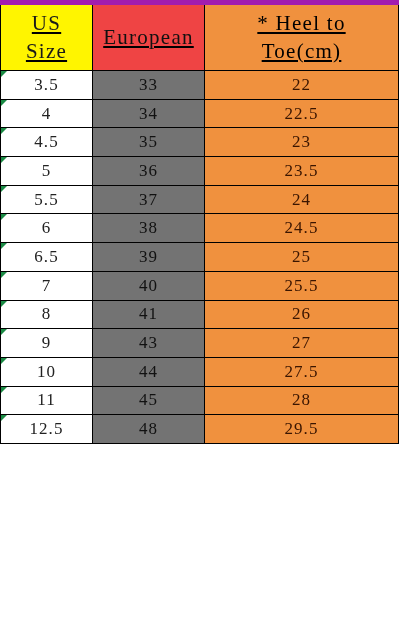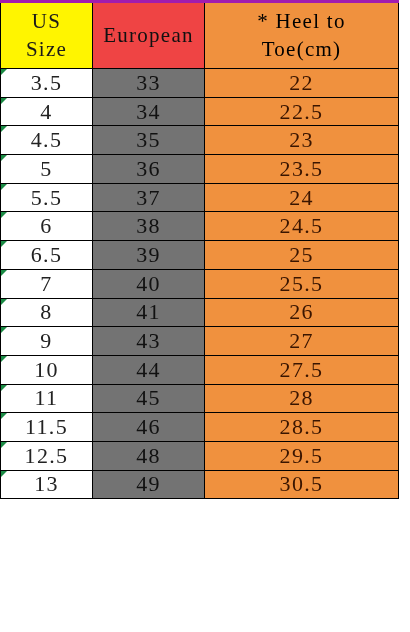--- a/index.html
+++ b/index.html
@@ -20,21 +20,22 @@
     height: 632px;
     background: #ffffff;
   }
 
   table.size-table {
     border-collapse: collapse;
     table-layout: fixed;
     width: 398px;
     margin: 0;
     border-left: 1px solid #000000;
-    border-top: 3px solid #a21caf;
+    border-top: 5px solid #a21caf;
+    text-decoration: underline;
   }
 
   col.col-us  { width: 92px; }
   col.col-eu  { width: 112px; }
   col.col-cm  { width: 194px; }
 
   table.size-table td,
   table.size-table th {
     border-right: 1px solid #000000;
     border-bottom: 1px solid #000000;
@@ -64,21 +65,21 @@
     color: #000000;
   }
   th.hdr-us .hdr-line,
   th.hdr-cm .hdr-line {
     display: block;
   }
 
   
   tr.data-row td {
     height: 27.7px;
-    font-size: 22px;
+    font-size: 17px;
     margin-left: 29px;
   }
   td.cell-us {
     background: #FFFFFF;
     color: #222222;
     position: relative;
   }
   td.cell-eu {
     background: #737373;
     color: #111111;
@@ -184,29 +185,19 @@
           <td class="cell-us"><span class="corner-marker"></span><span class="value">10</span></td>
           <td class="cell-eu"><span class="value">44</span></td>
           <td class="cell-cm"><span class="value">27.5</span></td>
         </tr>
         <tr class="data-row">
           <td class="cell-us"><span class="corner-marker"></span><span class="value">11</span></td>
           <td class="cell-eu"><span class="value">45</span></td>
           <td class="cell-cm"><span class="value">28</span></td>
         </tr>
         <tr class="data-row">
-          <td class="cell-us"><span class="corner-marker"></span><span class="value">11.5</span></td>
-          <td class="cell-eu"><span class="value">46</span></td>
-          <td class="cell-cm"><span class="value">28.5</span></td>
-        </tr>
-        <tr class="data-row">
           <td class="cell-us"><span class="corner-marker"></span><span class="value">12.5</span></td>
           <td class="cell-eu"><span class="value">48</span></td>
           <td class="cell-cm"><span class="value">29.5</span></td>
         </tr>
-        <tr class="data-row">
-          <td class="cell-us"><span class="corner-marker"></span><span class="value">13</span></td>
-          <td class="cell-eu"><span class="value">49</span></td>
-          <td class="cell-cm"><span class="value">30.5</span></td>
-        </tr>
       </tbody>
   </table>
 </div>
 
 </body></html>

